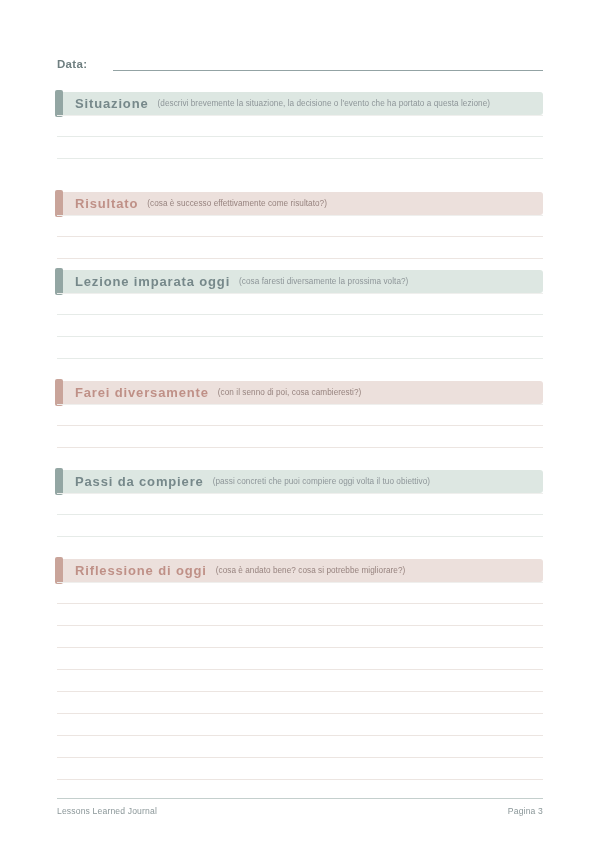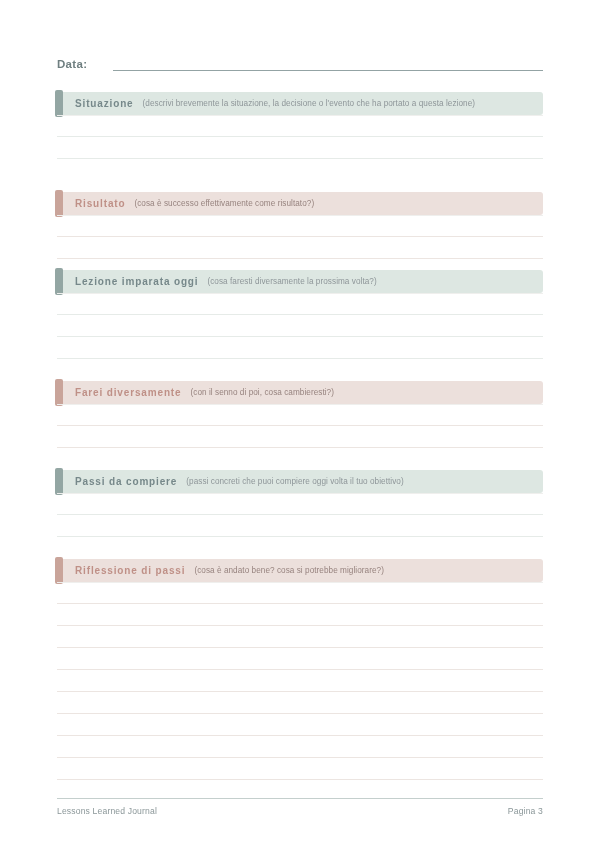--- a/index.html
+++ b/index.html
@@ -72,21 +72,21 @@
     left: -2px;
     top: -2px;
     width: 8px;
     height: 27px;
     border-radius: 2px;
   }
   .tab.green { background: #93a6a3; }
   .tab.pink  { background: #c9a49a; }
 
   .sec-title {
-    font-size: 10px;
+    font-size: 13px;
     font-weight: bold;
     letter-spacing: 0.85px;
     white-space: nowrap;
   }
   .bar.green .sec-title { color: #76888a; }
   .bar.pink  .sec-title { color: #bf9087; }
 
   .sec-hint {
     font-size: 8.2px;
     color: #8e9699;
@@ -187,21 +187,21 @@
           <span class="sec-hint">(passi concreti che puoi compiere oggi volta il tuo obiettivo)</span>
         </div>
         <div class="lines">
           <div class="wline tint-green"></div>
           <div class="wline tint-green"></div>
         </div>
       </div>
       <div class="section" style="top: 559px;">
         <div class="bar pink">
           <span class="tab pink"></span>
-          <span class="sec-title">Riflessione di passi</span>
+          <span class="sec-title">Riflessione di oggi</span>
           <span class="sec-hint">(cosa è andato bene? cosa si potrebbe migliorare?)</span>
         </div>
         <div class="lines">
           <div class="wline tint-pink"></div>
           <div class="wline tint-pink"></div>
           <div class="wline tint-pink"></div>
           <div class="wline tint-pink"></div>
           <div class="wline tint-pink"></div>
           <div class="wline tint-pink"></div>
           <div class="wline tint-pink"></div>

